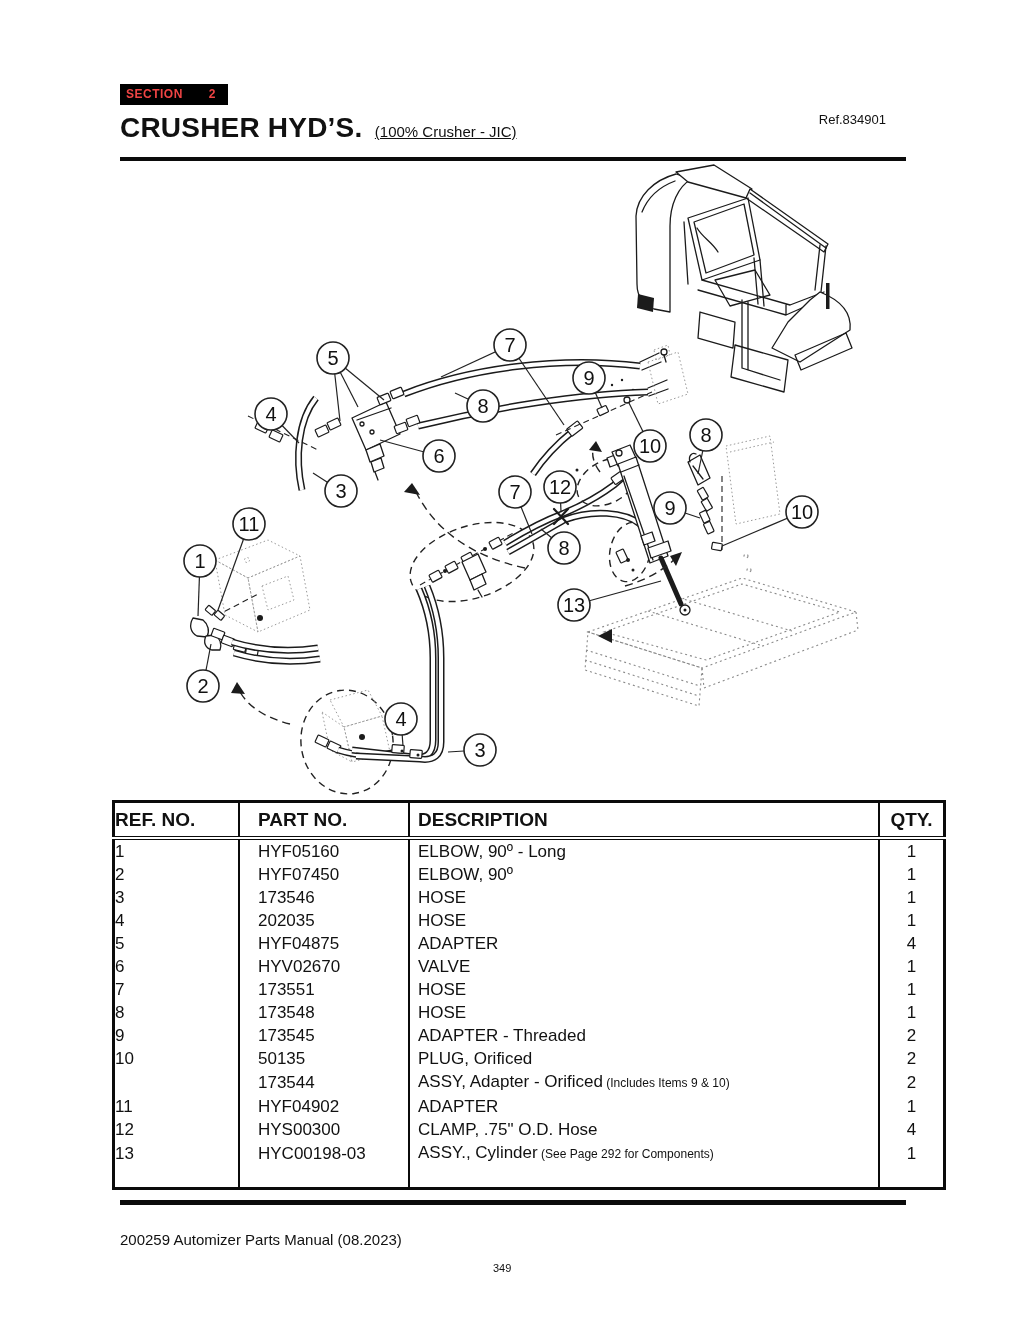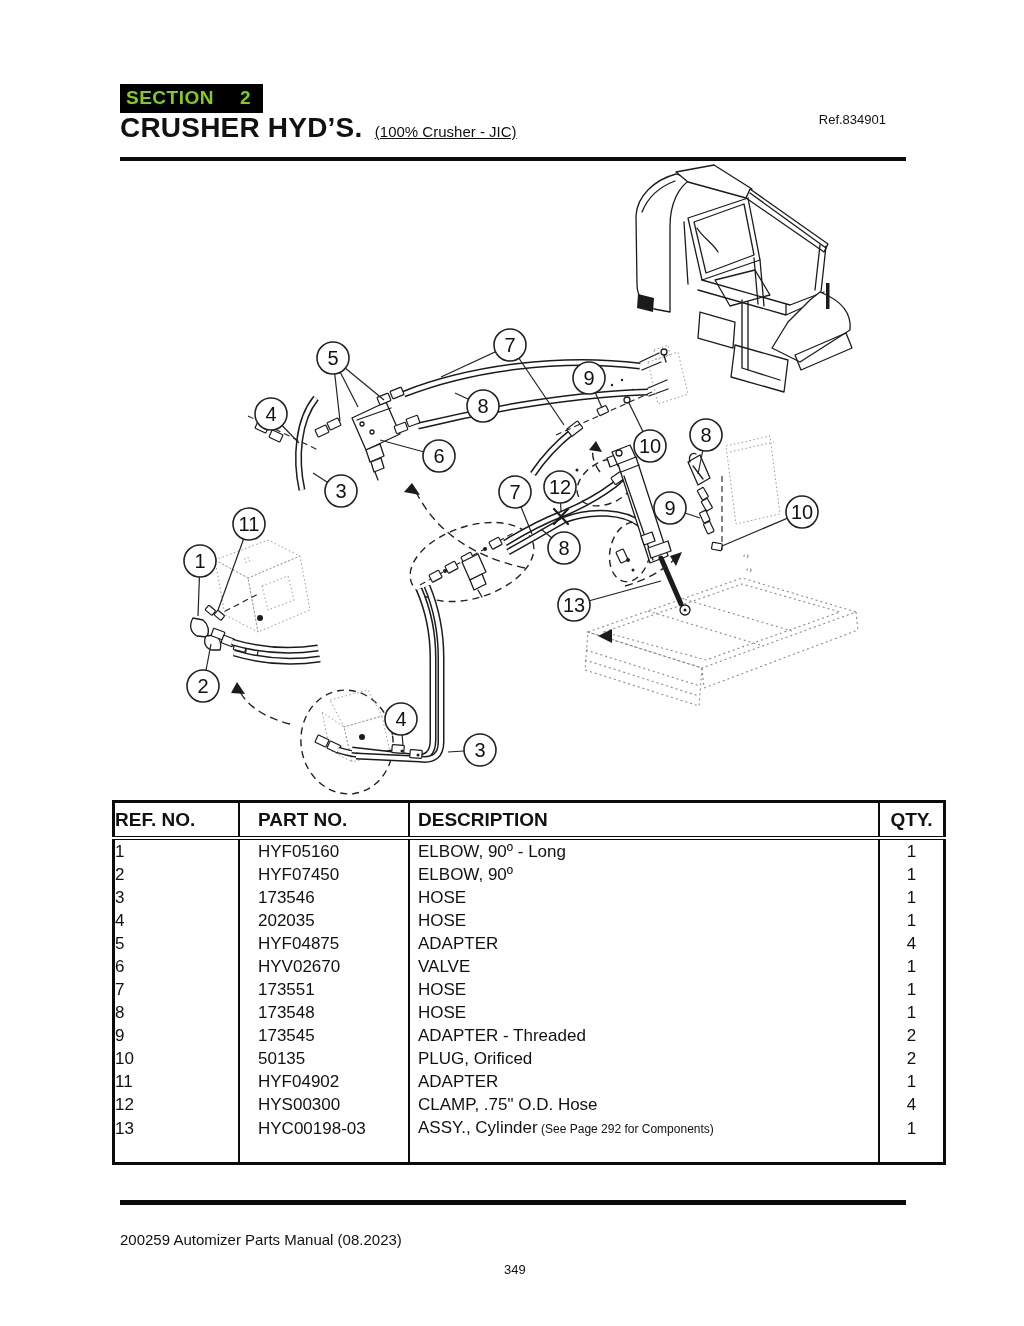--- a/index.html
+++ b/index.html
@@ -1,20 +1,20 @@
 <!DOCTYPE html>
 <html><head>
 <meta charset="utf-8">
 <style>
   html,body{margin:0;padding:0;background:#fff;}
   .page{position:relative;width:1024px;height:1326px;background:#fff;overflow:hidden;
         font-family:"Liberation Sans",sans-serif;color:#111;}
   
-  .section-badge{position:absolute;left:120px;top:84px;background:#000;color:#84cc16;
-        font-size:19px;font-weight:700;padding:3px 12px 4px 6px;letter-spacing:.5px;}
+  .section-badge{position:absolute;left:120px;top:84px;background:#000;color:#ef4444;
+        font-size:12px;font-weight:700;padding:3px 12px 4px 6px;letter-spacing:.5px;}
   .section-badge .num{margin-left:26px;}
   .title-row{position:absolute;left:120px;top:112px;white-space:nowrap;}
   .title{font-size:28px;font-weight:700;letter-spacing:.2px;}
   .subtitle{font-size:15px;font-weight:400;margin-left:8px;text-decoration:underline;}
   .refnote{position:absolute;right:138px;top:112px;font-size:13px;}
   .rule{position:absolute;left:120px;top:157px;width:786px;height:4px;background:#0b0b0b;}
   .bottom-rule{position:absolute;left:120px;top:1200px;width:786px;height:5px;background:#0b0b0b;}
   
   .diagram{position:absolute;left:0;top:162px;width:1024px;height:645px;}
   
@@ -25,21 +25,21 @@
   .c-ref{width:123px;text-align:left;}
   .c-part{width:150px;text-align:left;padding-left:18px !important;}
   .c-desc{width:460px;text-align:left;padding-left:8px !important;margin-left:7px;}
   .c-qty{width:63px;text-align:center;}
   table.parts td.c-part,table.parts th.c-part,
   table.parts td.c-desc,table.parts th.c-desc,
   table.parts td.c-qty,table.parts th.c-qty{border-left:2px solid #0b0b0b;}
   .desc-note{font-size:12px;}
   
   .footer-left{position:absolute;left:120px;top:1231px;font-size:15px;}
-  .footer-page{position:absolute;left:504px;top:1262px;font-size:13px;}
+  .footer-page{position:absolute;left:493px;top:1262px;font-size:11px;}
   
   .ln{stroke:#1b1b1b;stroke-width:1.3;fill:none;stroke-linecap:round;stroke-linejoin:round;}
   .lnf{stroke:#1b1b1b;stroke-width:1.3;fill:#fff;stroke-linejoin:round;}
   .hose-o{stroke:#1b1b1b;stroke-width:7;fill:none;stroke-linecap:butt;}
   .hose-i{stroke:#fff;stroke-width:4;fill:none;stroke-linecap:butt;}
   .dashE{stroke:#222;stroke-width:1.4;fill:none;stroke-dasharray:7 5;}
   .dashC{stroke:#222;stroke-width:1.4;fill:none;stroke-dasharray:8 5;}
   .dashT{stroke:#222;stroke-width:1.1;fill:none;stroke-dasharray:6 4;}
   .ghost{stroke:#9a9a9a;stroke-width:1;fill:none;stroke-dasharray:1.5 2.5;}
   .ghost2{stroke:#8a8a8a;stroke-width:1.1;fill:none;stroke-dasharray:2 3;}
@@ -386,20 +386,26 @@
           <td class="c-desc"><span>ADAPTER - Threaded</span></td>
           <td class="c-qty">2</td>
         </tr>
         <tr>
           <td class="c-ref">10</td>
           <td class="c-part">50135</td>
           <td class="c-desc"><span>PLUG, Orificed</span></td>
           <td class="c-qty">2</td>
         </tr>
         <tr>
+          <td class="c-ref"></td>
+          <td class="c-part">173544</td>
+          <td class="c-desc"><span>ASSY, Adapter - Orificed</span><span class="desc-note"> (Includes Items 9 &amp; 10)</span></td>
+          <td class="c-qty">2</td>
+        </tr>
+        <tr>
           <td class="c-ref">11</td>
           <td class="c-part">HYF04902</td>
           <td class="c-desc"><span>ADAPTER</span></td>
           <td class="c-qty">1</td>
         </tr>
         <tr>
           <td class="c-ref">12</td>
           <td class="c-part">HYS00300</td>
           <td class="c-desc"><span>CLAMP, .75" O.D. Hose</span></td>
           <td class="c-qty">4</td>

